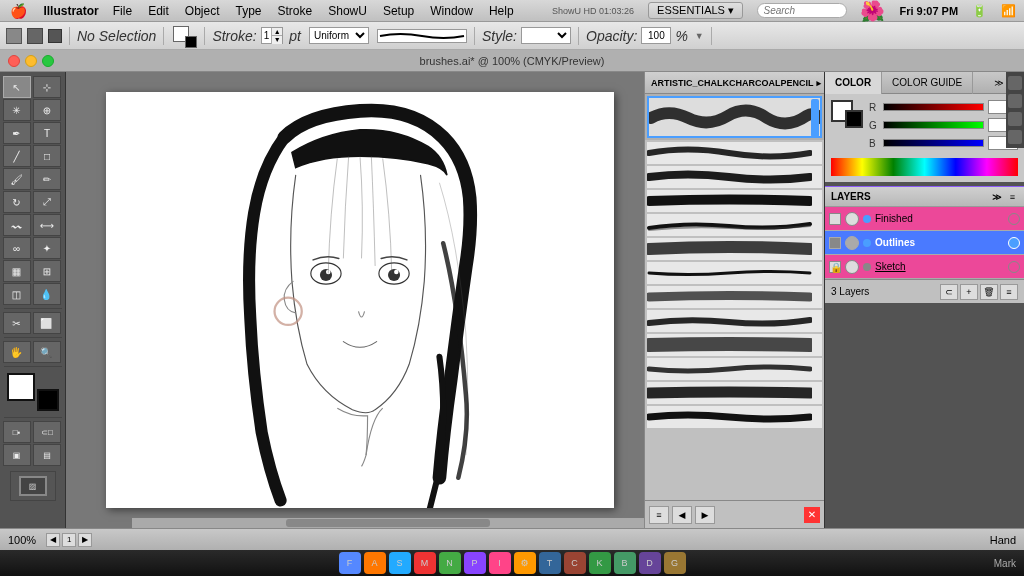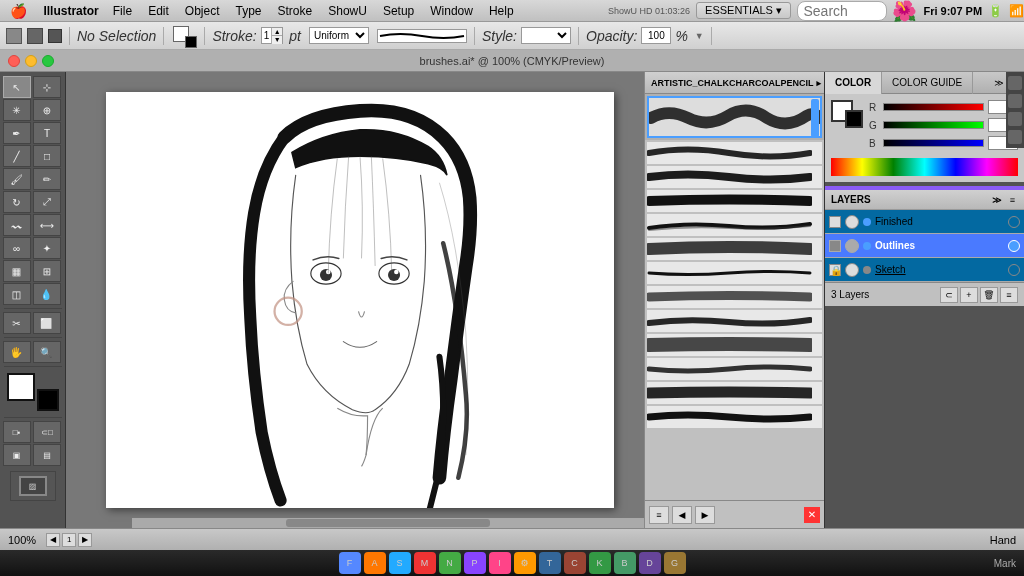--- a/index.html
+++ b/index.html
@@ -7,24 +7,24 @@
 
     
     #menubar {
       width: 100%; height: 22px; background: linear-gradient(to bottom, #d8d8d8, #c0c0c0);
       display: flex; align-items: center; border-bottom: 1px solid #999;
       position: relative; z-index: 100;
     }
     .menu-apple { padding: 0 10px; font-size: 14px; font-weight: bold; }
     .menu-item { padding: 0 8px; font-size: 12px; cursor: pointer; height: 22px; display: flex; align-items: center; }
     .menu-brand { font-weight: bold; font-size: 12px; padding: 0 6px; }
-    .menubar-right { margin-left: auto; display: flex; align-items: center; gap: 6px; font-size: 11px; }
+    .menubar-right { margin-left: auto; display: flex; align-items: center; gap: 14px; padding-right: 8px; font-size: 11px; }
     .essentials-btn { background: linear-gradient(to bottom, #e0e0e0, #c8c8c8); border: 1px solid #999; border-radius: 3px; padding: 1px 8px; font-size: 11px; cursor: pointer; }
     .time-display { font-size: 11px; font-weight: bold; }
-    .search-box { background: white; border: 1px solid #aaa; border-radius: 8px; padding: 1px 6px; width: 90px; font-size: 14px; }
+    .search-box { background: white; border: 1px solid #aaa; border-radius: 8px; padding: 1px 6px; width: 90px; font-size: 10px; font-style: italic; }
 
     
     #toolbar {
       width: 100%; height: 28px; background: linear-gradient(to bottom, #e8e8e8, #d0d0d0);
       display: flex; align-items: center; padding: 0 6px; gap: 4px;
       border-bottom: 1px solid #aaa;
     }
     .toolbar-section { display: flex; align-items: center; gap: 3px; }
     .toolbar-separator { width: 1px; height: 18px; background: #aaa; margin: 0 3px; }
     .toolbar-label { font-size: 14px; color: #333; font-style: italic; }
@@ -94,21 +94,21 @@
     .panel-tab { padding: 0 10px; height: 22px; display: flex; align-items: center; font-size: 10px; cursor: pointer; border-right: 1px solid #999; }
     .panel-tab.active { background: #d8d8d8; font-weight: bold; }
     .color-panel { background: #c8c8c8; padding: 6px; }
     .color-row { display: flex; align-items: center; gap: 4px; margin-bottom: 4px; }
     .color-label { width: 10px; font-size: 10px; color: #333; }
     .color-slider { flex: 1; height: 8px; background: linear-gradient(to right, #000, #fff); border: 1px solid #888; }
     .color-value { width: 30px; height: 14px; background: white; border: 1px solid #888; font-size: 10px; text-align: right; padding-right: 2px; }
     .color-spectrum { width: 100%; height: 18px; background: linear-gradient(to right, red, yellow, green, cyan, blue, magenta, red); margin-top: 4px; cursor: pointer; }
 
     
-    .layers-panel { background: #0369a1; border-top: 4px solid #8b5cf6; }
+    .layers-panel { background: #ec4899; border-top: 1px solid #8b5cf6; }
     .layers-header { background: linear-gradient(to bottom, #d0d0d0, #b8b8b8); height: 20px; display: flex; align-items: center; padding: 0 6px; font-size: 10px; font-weight: bold; border-bottom: 1px solid #999; }
     .layer-item { height: 24px; display: flex; align-items: center; padding: 0 4px; gap: 4px; border-bottom: 1px solid #aaa; cursor: pointer; font-size: 10px; }
     .layer-item.active { background: #4a7aff; color: white; }
     .layers-footer { height: 24px; background: #c0c0c0; border-top: 1px solid #888; display: flex; align-items: center; justify-content: space-between; padding: 0 6px; font-size: 10px; }
     .layers-footer-btn { width: 18px; height: 16px; background: #ddd; border: 1px solid #999; cursor: pointer; display: flex; align-items: center; justify-content: center; font-size: 9px; }
 
     
     #statusbar {
       width: 100%; height: 22px; background: linear-gradient(to bottom, #c8c8c8, #b0b0b0);
       display: flex; align-items: center; padding: 0 8px; gap: 10px;

